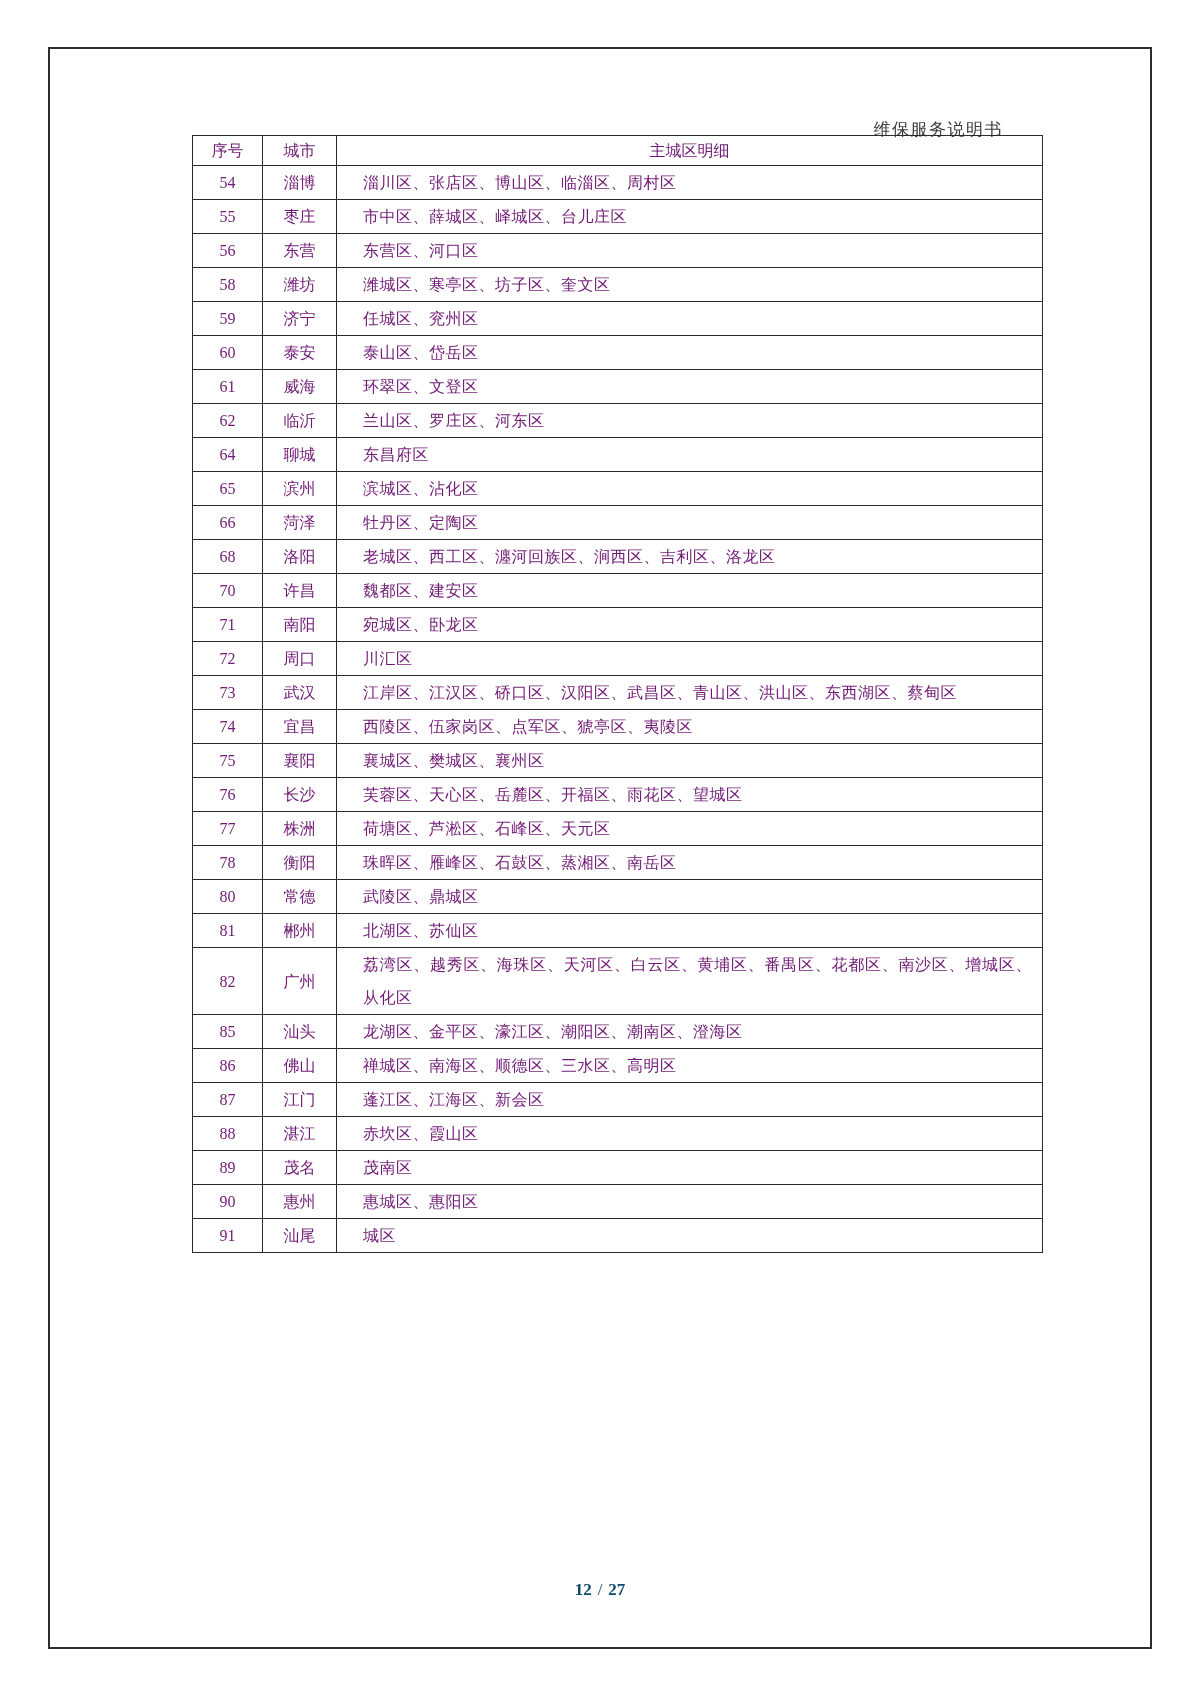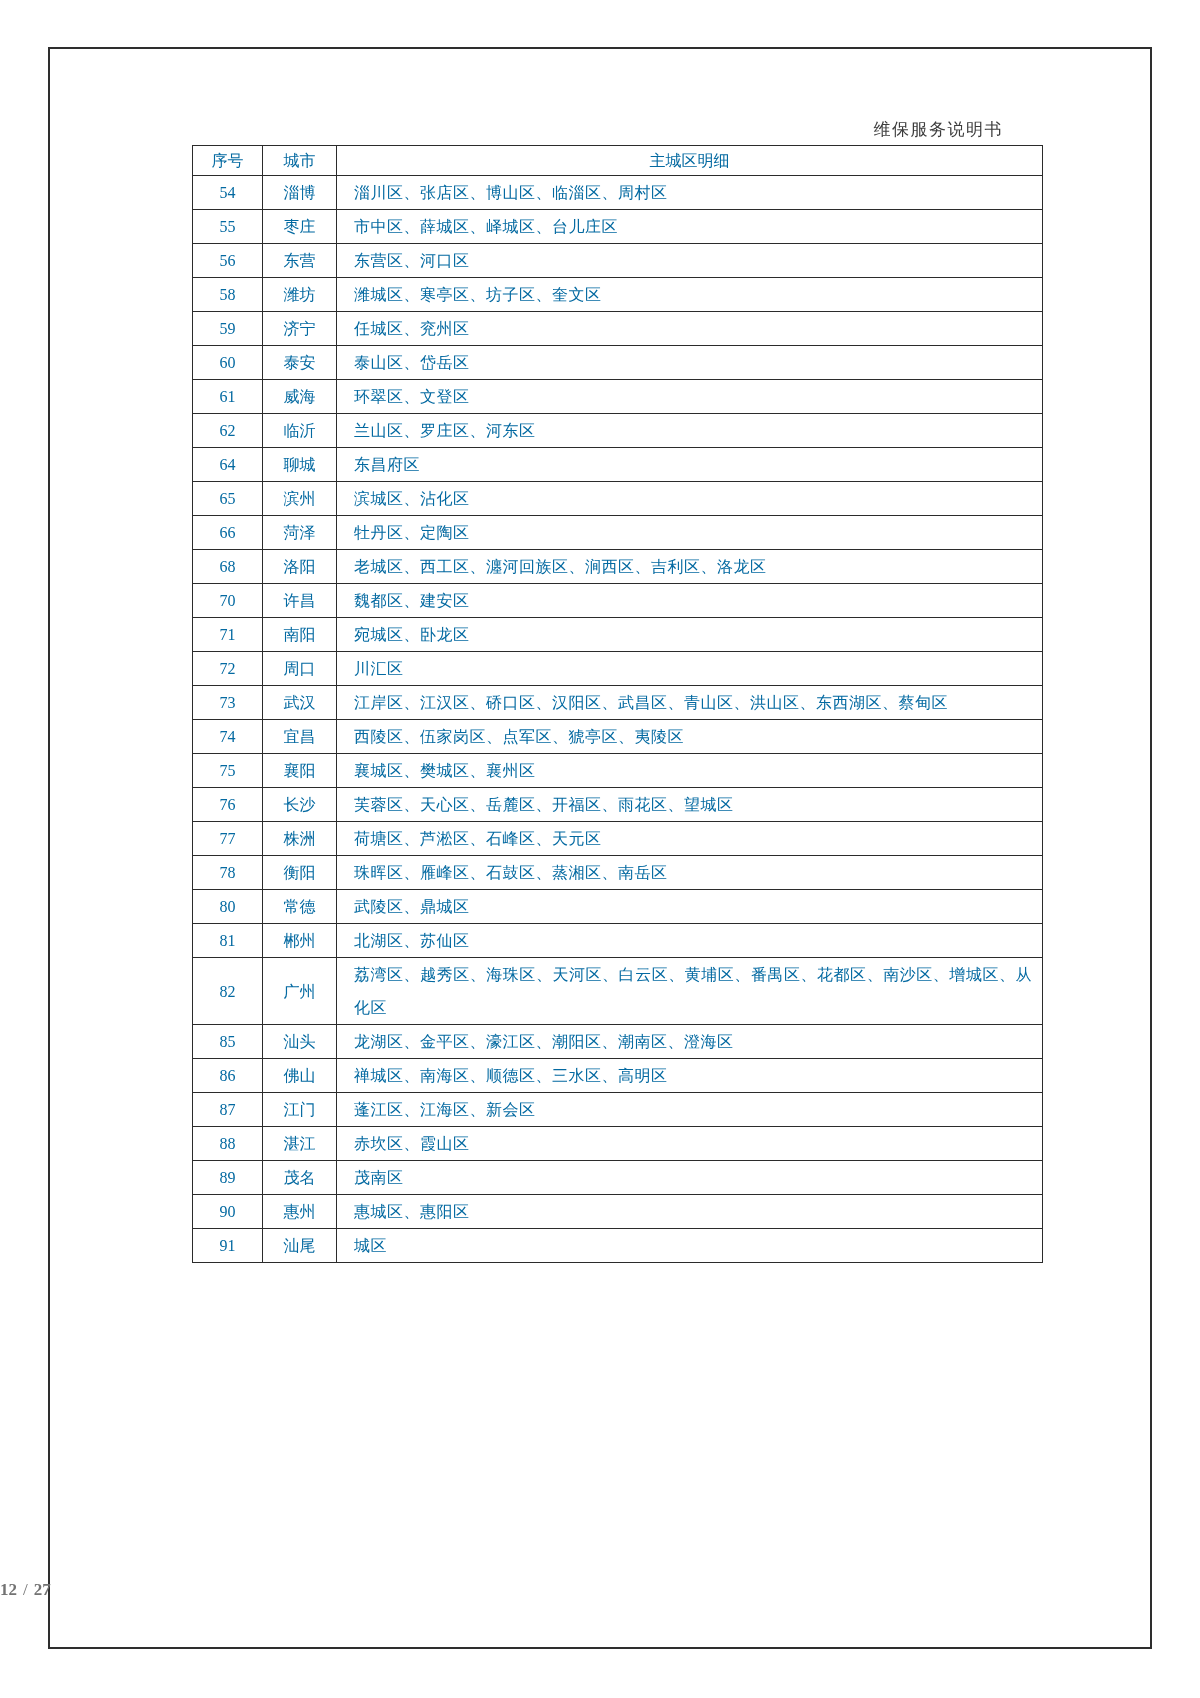--- a/index.html
+++ b/index.html
@@ -29,26 +29,26 @@
     right: 197px;
     font-size: 17px;
     letter-spacing: 1.5px;
     color: #3c3c3c;
     white-space: nowrap;
     margin-top: 36px;
   }
   table.city-table {
     position: absolute;
     left: 192px;
-    top: 145px;
+    top: 135px;
     width: 851px;
     border-collapse: collapse;
     table-layout: fixed;
     font-size: 16px;
-    color: #0369a1;
+    color: #701a75;
   }
   .city-table col.col-no   { width: 70px; }
   .city-table col.col-city { width: 74px; }
   .city-table th,
   .city-table td {
     border: 1.5px solid #2b2b2b;
     font-weight: normal;
     vertical-align: middle;
     overflow: hidden;
   }
@@ -60,32 +60,33 @@
   }
   .city-table td.no,
   .city-table td.city {
     height: 33px;
     text-align: center;
     padding: 0;
     line-height: 33px;
   }
   .city-table td.districts {
     text-align: justify;
-    padding: 0 10px 0 17px;
+    padding: 0 10px 0 26px;
     line-height: 33px;
     letter-spacing: 0.5px;
   }
   .page-footer {
     position: absolute;
     top: 1580px;
     left: 0;
     width: 1200px;
+    text-align: center;
     font-size: 17px;
     font-weight: bold;
-    color: #737373;
+    color: #0c4a6e;
   }
   .page-footer .sep {
     font-weight: normal;
     margin: 0 6px;
   }
 </style>
 </head>
 <body>
 
 <div class="page-frame"></div>

